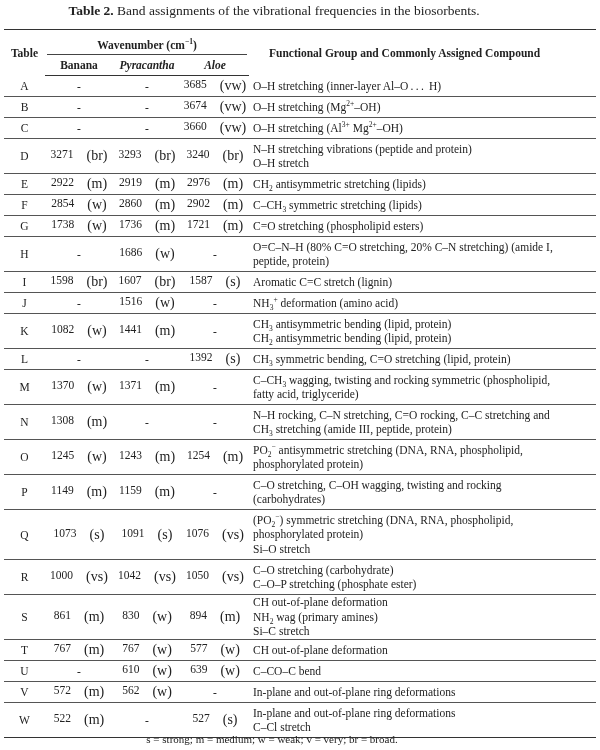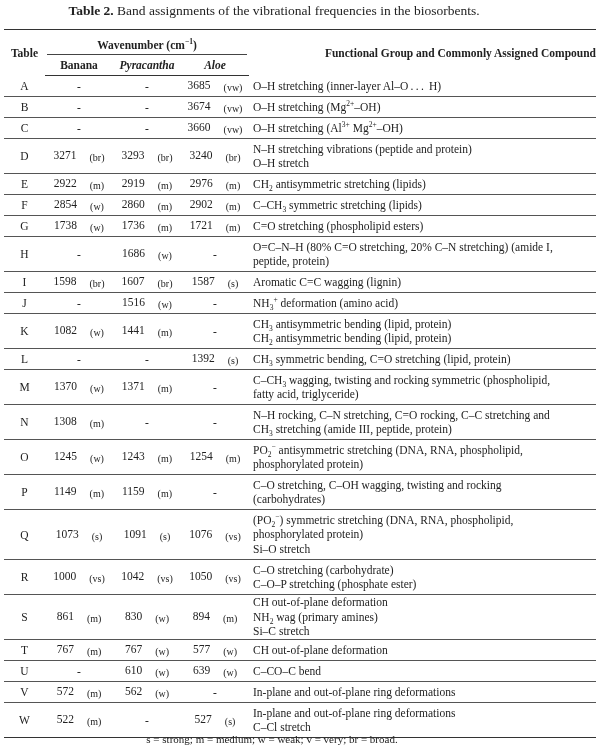--- a/index.html
+++ b/index.html
@@ -23,27 +23,27 @@
   col.c-pyr { width: 68px; }
   col.c-alo { width: 68px; }
   col.c-fn { width: 347px; }
   thead tr.top th { border-top: 1.5px solid #333; }
   thead tr.sub th { border-bottom: 1.5px solid #333; }
   th { font-weight: bold; font-size: 11.5px; padding: 0; line-height: 14px; }
   th.band { text-align: center; vertical-align: middle; height: 40px; }
   th.wn { text-align: center; vertical-align: bottom; height: 20px; position: relative; }
   th.wn .inner { display: block; border-bottom: 1px solid #444; margin: 8px 2px 0 2px; padding-bottom: 2px; }
   th.sub { height: 20px; vertical-align: middle; text-align: center; }
-  th.fn { text-align: right; padding-left: 20px; vertical-align: middle; }
+  th.fn { text-align: left; padding-left: 20px; vertical-align: middle; }
   th i, td i { font-style: italic; }
   tbody tr td { border-bottom: 1px solid #555; padding: 0; vertical-align: middle; }
   tbody tr:last-child td { border-bottom: 1.5px solid #333; }
   td.band { text-align: center; }
   td.num { text-align: center; white-space: nowrap; }
-  td.num .q { font-size: 10px; vertical-align: -2px; margin-left: 13px; }
+  td.num .q { font-size: 14px; vertical-align: -2px; margin-left: 13px; }
   td.fn { text-align: left; padding-left: 4px; line-height: 14.5px; margin-left: 28px; }
   sup, sub { font-size: 7.5px; line-height: 0; }
   .footnote {
     position: absolute; left: 0; top: 733px; width: 544px; text-align: center;
     font-size: 11px; color: #222;
   }
 </style>
 </head>
 <body>
 
@@ -150,21 +150,21 @@
           <div>O=C–N–H (80% C=O stretching, 20% C–N stretching) (amide I,</div>
           <div>peptide, protein)</div>
         </td>
       </tr>
       <tr style="height: 21px;">
         <td class="band">I</td>
         <td class="num"><span>1598</span><span class="q">(br)</span></td>
         <td class="num"><span>1607</span><span class="q">(br)</span></td>
         <td class="num"><span>1587</span><span class="q">(s)</span></td>
         <td class="fn">
-          <div>Aromatic C=C wagging (lignin)</div>
+          <div>Aromatic C=C stretch (lignin)</div>
         </td>
       </tr>
       <tr style="height: 21px;">
         <td class="band">J</td>
         <td class="num"><span>-</span></td>
         <td class="num"><span>1516</span><span class="q">(w)</span></td>
         <td class="num"><span>-</span></td>
         <td class="fn">
           <div>NH<sub>3</sub><sup>+</sup> deformation (amino acid)</div>
         </td>

